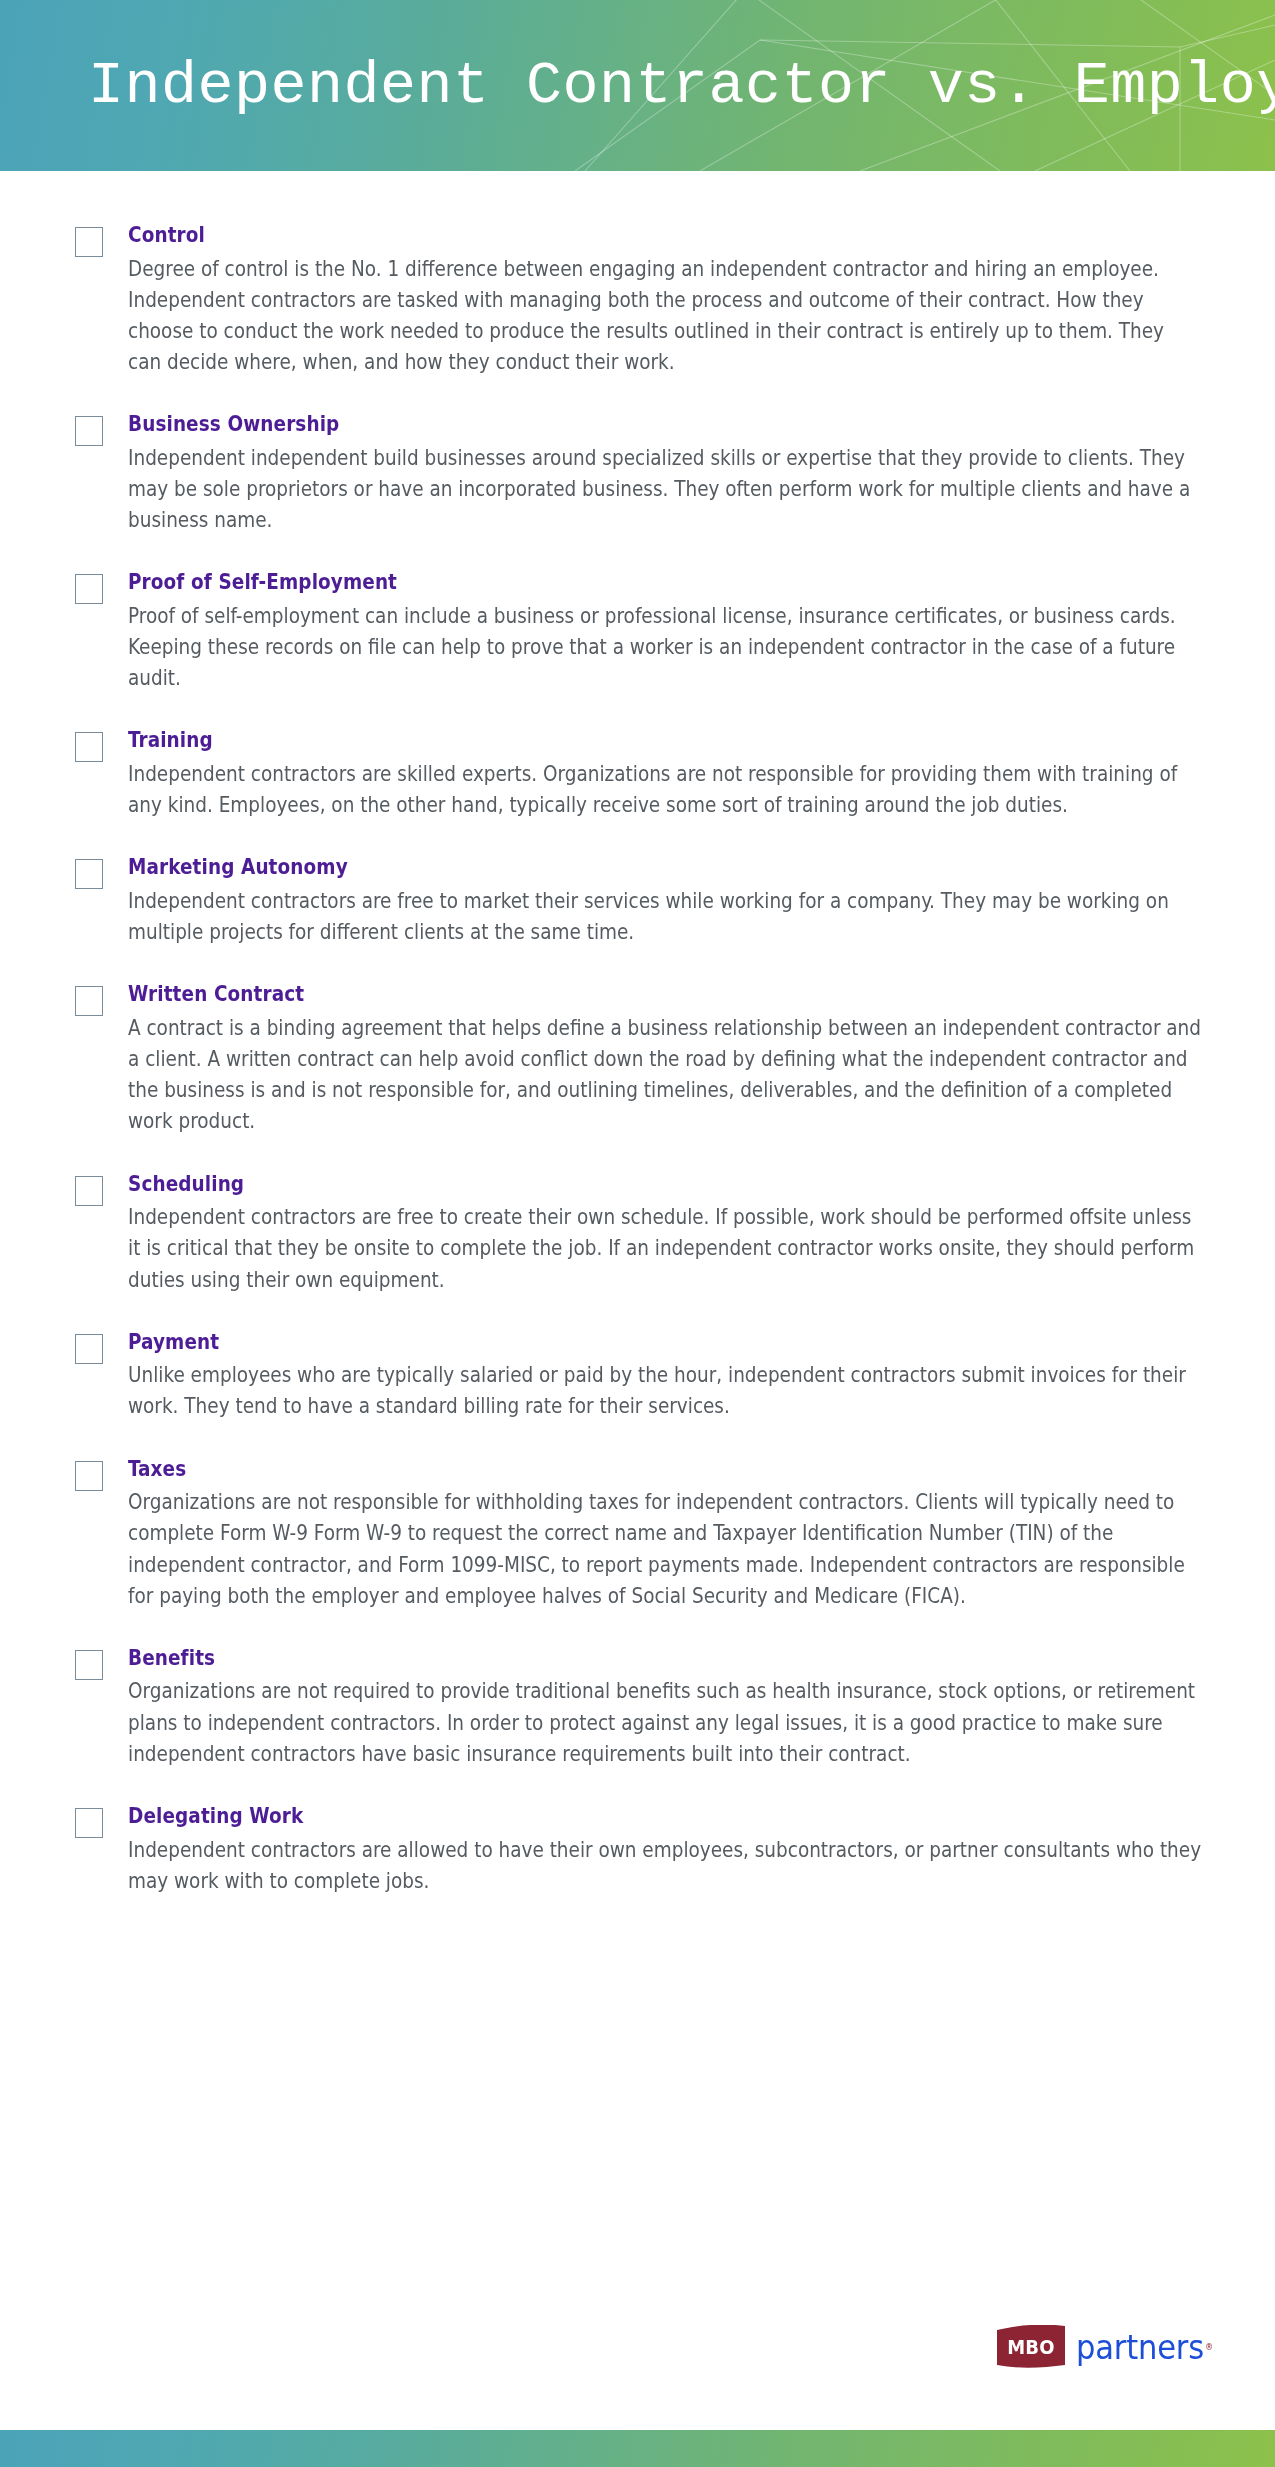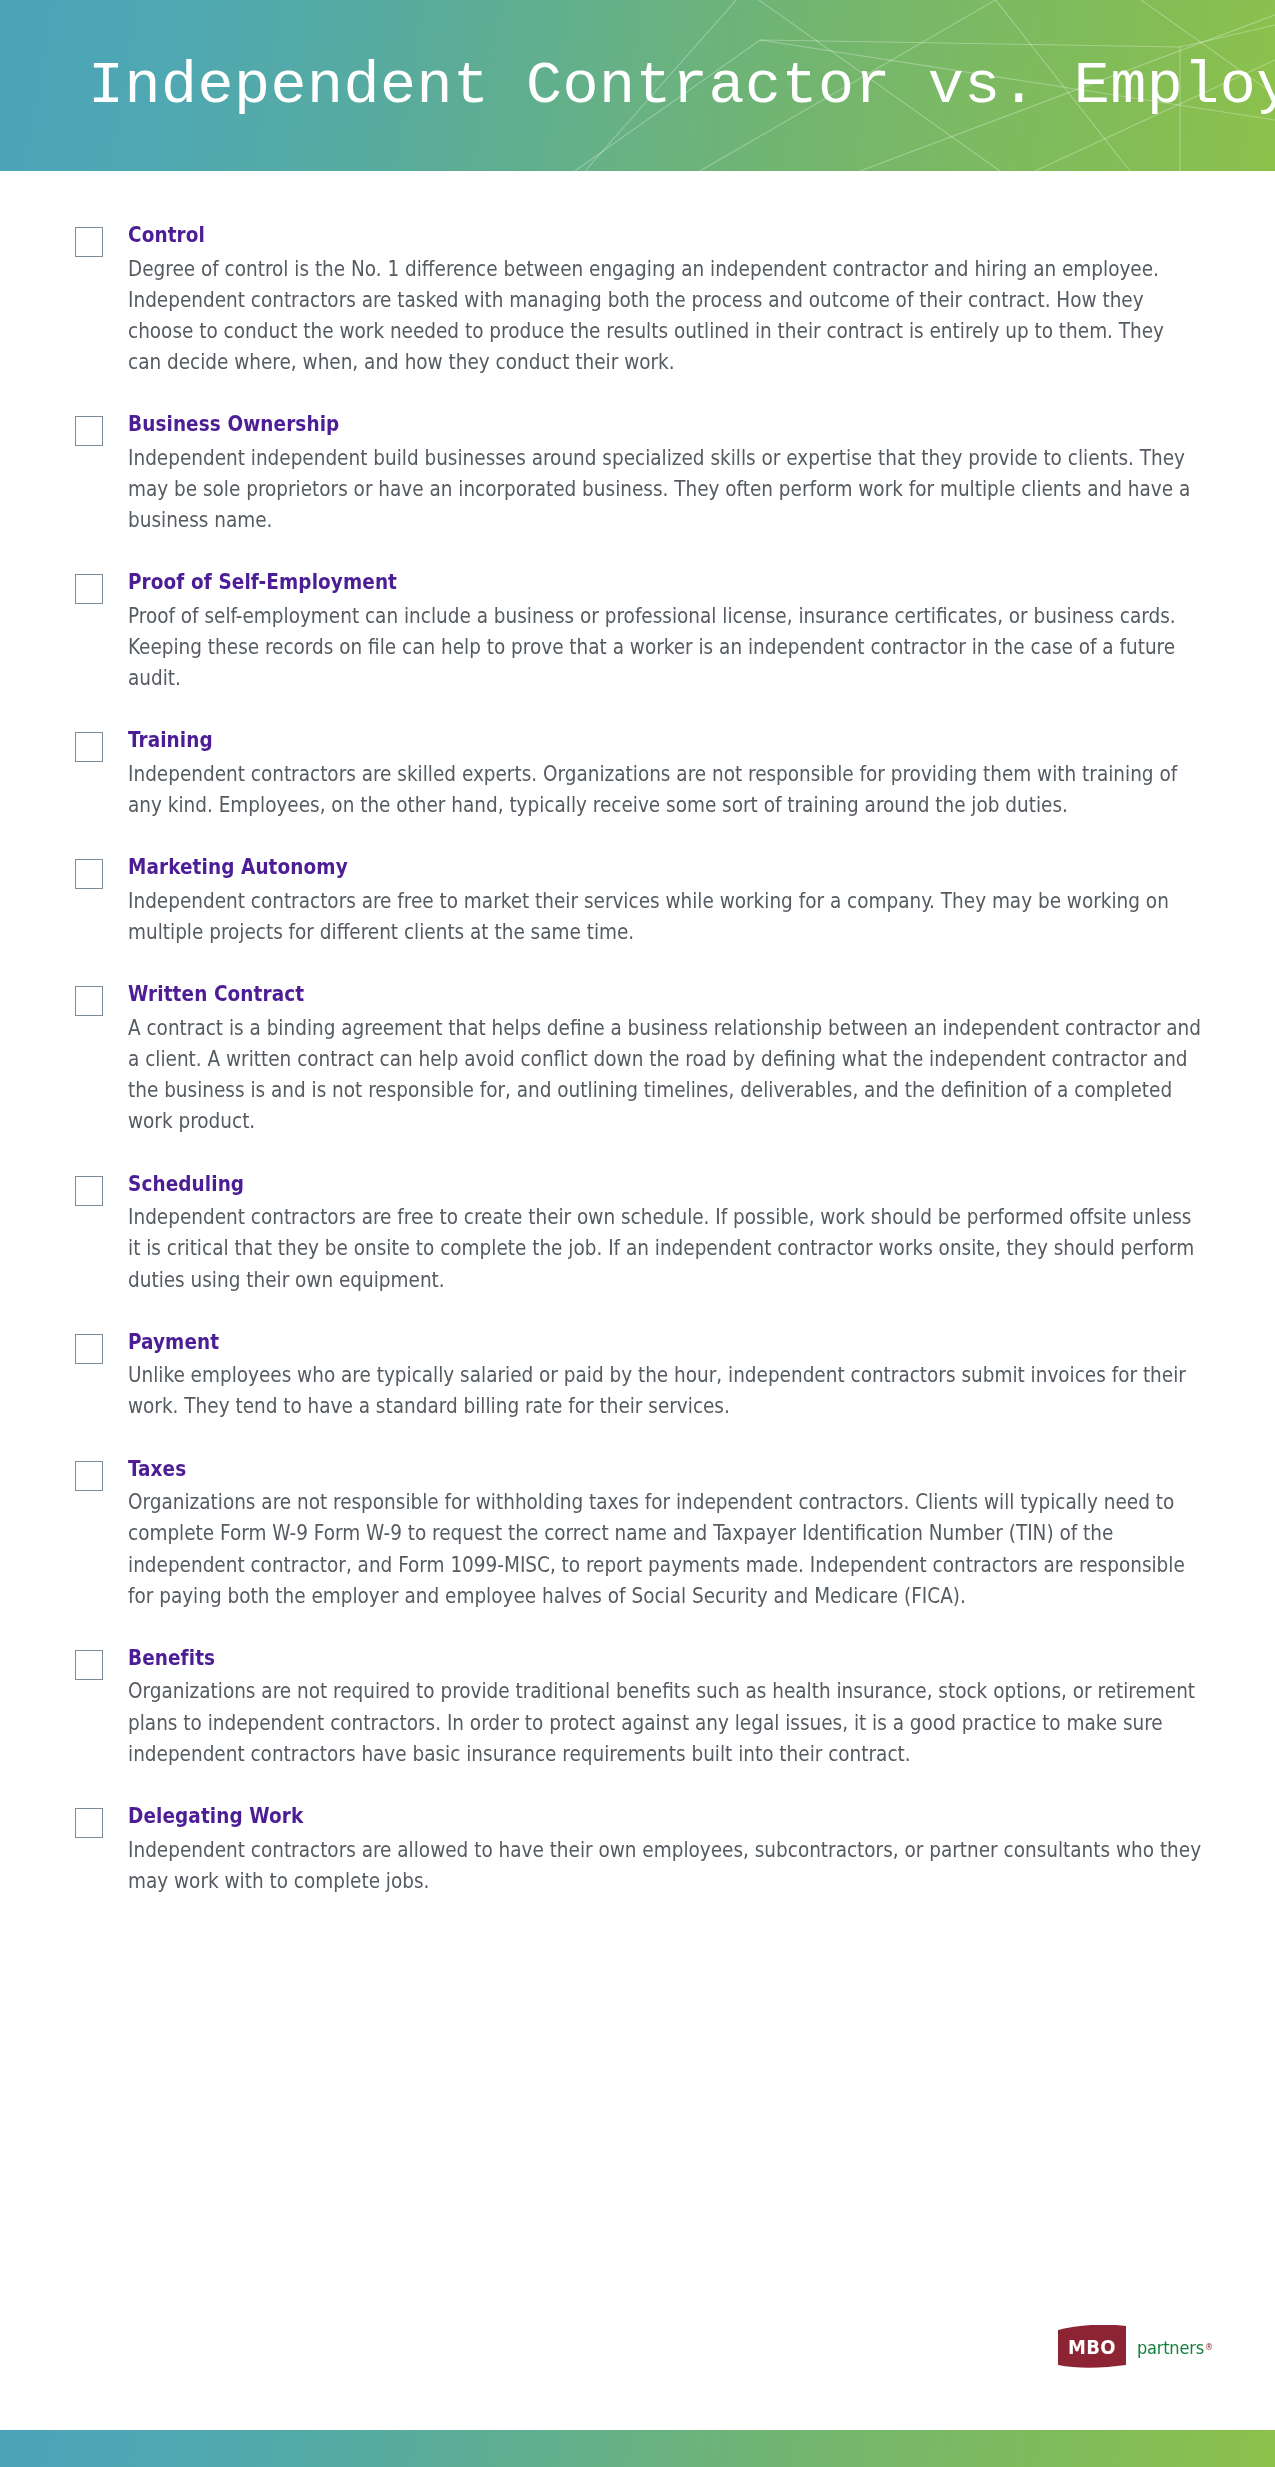--- a/index.html
+++ b/index.html
@@ -123,22 +123,22 @@
     display:flex;
     align-items:center;
     justify-content:center;
     color:#ffffff;
     font-size:20px;
     font-weight:700;
     letter-spacing:0.3px;
   }
   .logo-word {
     margin-left:9px;
-    color:#15803d;
-    font-size:18px;
+    color:#1d4ed8;
+    font-size:34px;
     font-weight:400;
     letter-spacing:-0.2px;
   }
   .logo-reg {
     font-size:9px;
     vertical-align:super;
     color:#8c2433;
     margin-left:1px;
   }
 

